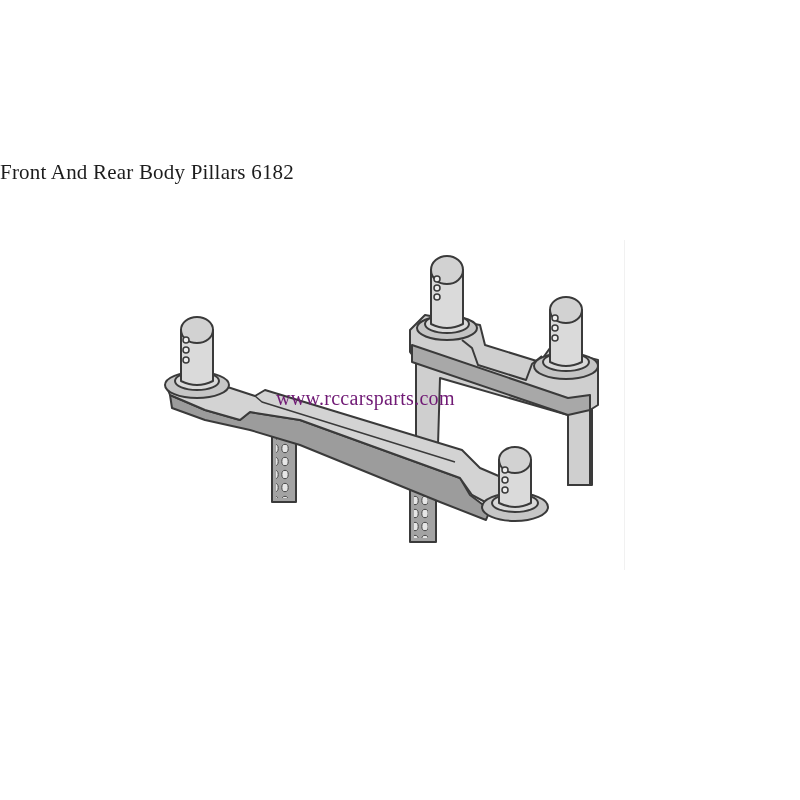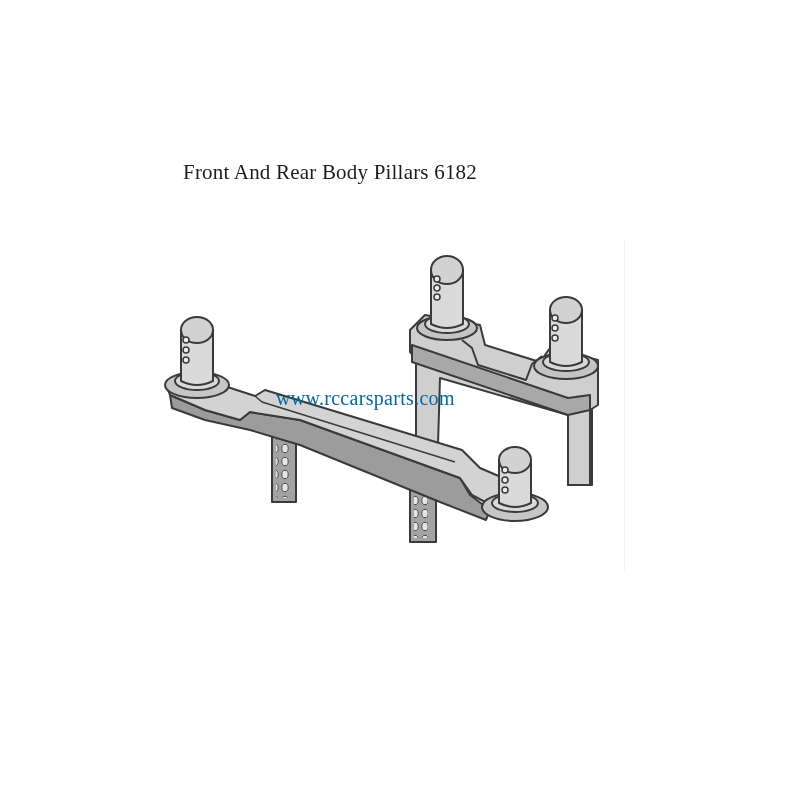--- a/index.html
+++ b/index.html
@@ -1,26 +1,26 @@
 <!DOCTYPE html>
 <html><head>
 <meta charset="utf-8">
 <style>
   html, body { margin: 0; padding: 0; background: #ffffff; }
   body { width: 800px; height: 800px; position: relative; overflow: hidden; }
   .title {
-    position: absolute; left: 0; width: 660px; top: 160px; text-align: center;
+    position: absolute; left: 0; width: 660px; top: 160px; 
     font-family: "Liberation Serif", "DejaVu Serif", serif; font-size: 21px; color: #1c1c1c;
     letter-spacing: 0.2px;
   }
   .faint-edge { position: absolute; left: 624px; top: 240px; width: 1px; height: 330px; background: #f1f1f1; }
   svg.art { position: absolute; left: 0; top: 0; }
   .watermark {
     position: absolute; left: 276px; top: 387px;
-    font-family: "Liberation Serif", "DejaVu Serif", serif; font-size: 20px; color: #0369a1;
+    font-family: "Liberation Serif", "DejaVu Serif", serif; font-size: 20px; color: #701a75;
     letter-spacing: 0.3px;
   }
 </style>
 </head>
 <body>
 
 <div class="title">Front And Rear Body Pillars 6182</div>
 <div class="faint-edge"></div>
 
 <svg class="art" width="800" height="800" viewBox="0 0 800 800">

